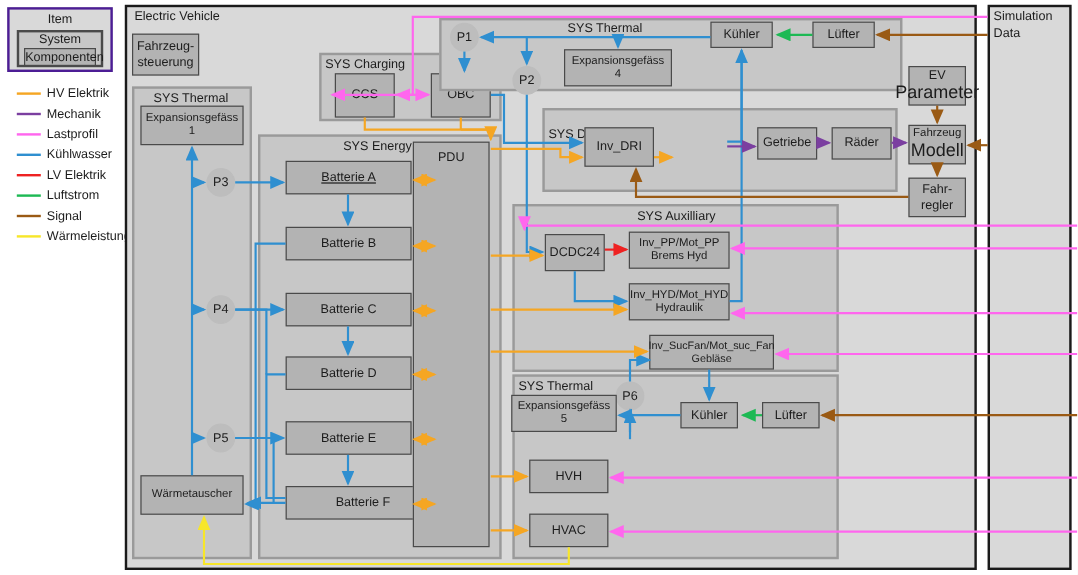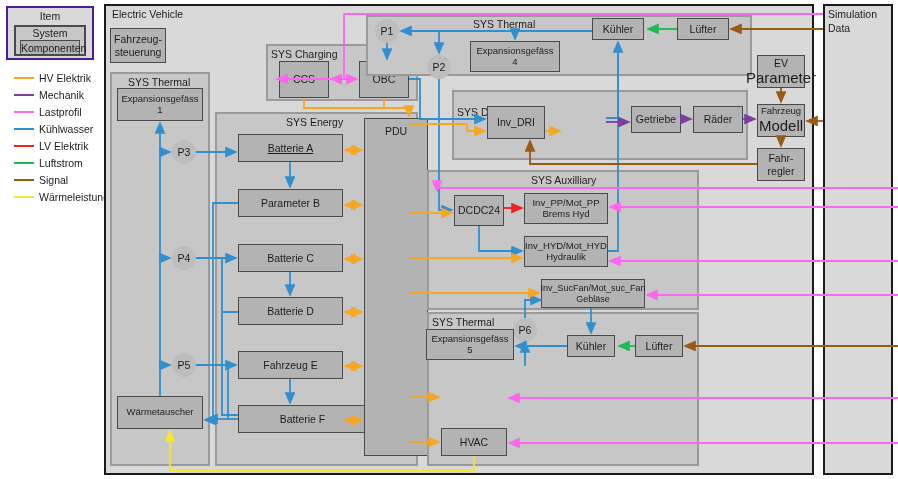--- a/index.html
+++ b/index.html
@@ -113,36 +113,36 @@
     <span>OBC</span>
   </div>
 
   <div class="group" style="left:215px;top:112px;width:203px;height:354px;"></div>
   <div class="glabel" style="left:286px;top:116px;">SYS Energy</div>
 
   <div class="node" style="left:238px;top:134px;width:105px;height:28px;text-decoration:underline;">
     <span>Batterie A</span>
     </div>
   <div class="node" style="left:238px;top:189px;width:105px;height:28px;">
-    <span>Parameter B</span>
+    <span>Batterie B</span>
     </div>
   <div class="node" style="left:238px;top:244px;width:105px;height:28px;">
     <span>Batterie C</span>
     </div>
   <div class="node" style="left:238px;top:297px;width:105px;height:28px;">
     <span>Batterie D</span>
     </div>
   <div class="node" style="left:238px;top:351px;width:105px;height:28px;">
-    <span>Fahrzeug E</span>
+    <span>Batterie E</span>
     </div>
   <div class="node" style="left:238px;top:405px;width:129px;height:28px;">
     <span>Batterie F</span>
     </div>
 
-  <div class="node" style="left:364px;top:118px;width:64px;height:338px;align-items:flex-start;padding-top:6px;">
+  <div class="node" style="left:344px;top:118px;width:64px;height:338px;align-items:flex-start;padding-top:6px;">
     <span>PDU</span>
   </div>
 
   <div class="group" style="left:366px;top:15px;width:386px;height:61px;"></div>
   <div class="glabel" style="left:473px;top:18px;">SYS Thermal</div>
   <div class="circ" style="left:375px;top:19px;width:24px;height:24px;">
     <span>P1</span>
     </div>
   <div class="circ" style="left:427px;top:55px;width:24px;height:24px;">
     <span>P2</span>
@@ -208,20 +208,23 @@
     </div>
   <div class="node" style="left:426px;top:329px;width:88px;height:31px;flex-direction:column;">
     <span style="font-size:9.5px;">Expansionsgefäss</span>
     <span style="font-size:9.5px;">5</span>
   </div>
   <div class="node" style="left:567px;top:335px;width:48px;height:22px;">
     <span>Kühler</span>
     </div>
   <div class="node" style="left:635px;top:335px;width:48px;height:22px;">
     <span>Lüfter</span>
+    </div>
+  <div class="node" style="left:441px;top:383px;width:66px;height:28px;">
+    <span>HVH</span>
     </div>
   <div class="node" style="left:441px;top:428px;width:66px;height:28px;">
     <span>HVAC</span>
     </div>
 
   <svg class="wires" viewBox="0 0 898 479">
     <defs>
       <marker id="aKW" markerWidth="7" markerHeight="7" refX="6" refY="3" orient="auto">
         <path d="M0,0 L7,3 L0,6 z" fill="#2f8fd0"></path>
         </marker>

